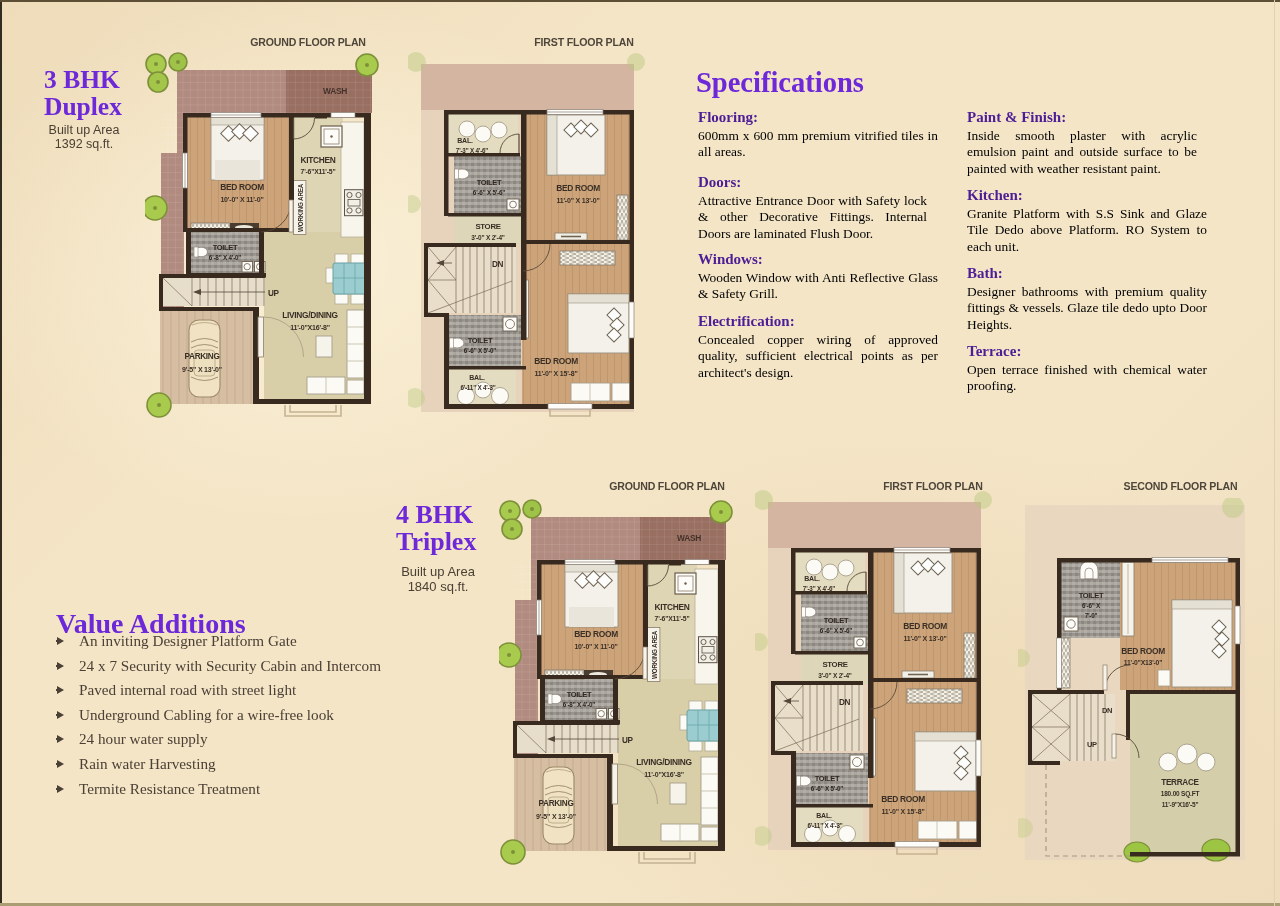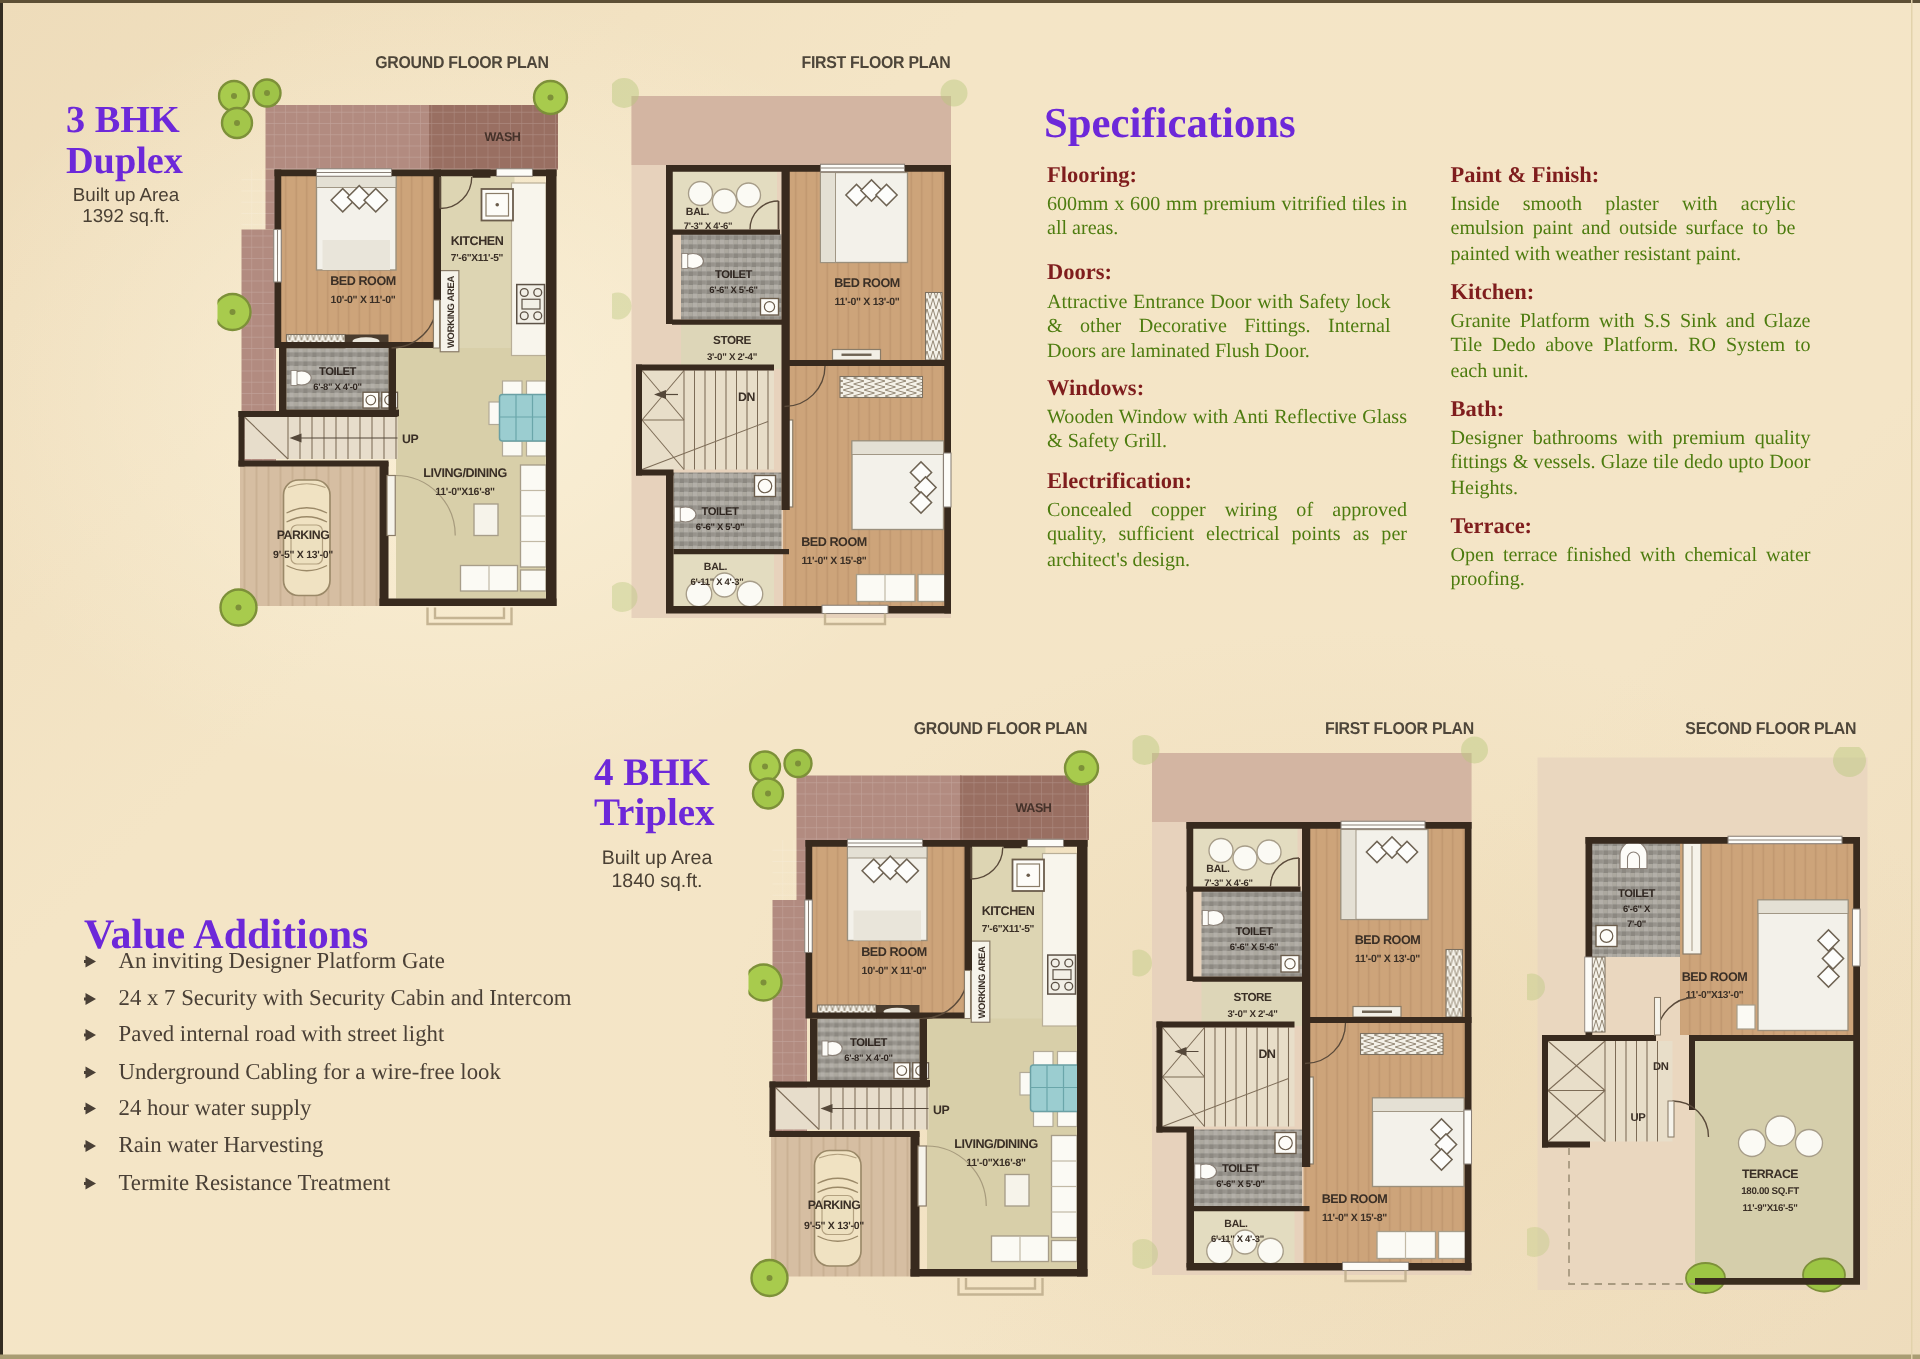--- a/index.html
+++ b/index.html
@@ -1,22 +1,22 @@
 <!DOCTYPE html>
 <html><head>
 <meta charset="utf-8">
 <style>
   html,body{margin:0;padding:0}
   .page{position:relative;width:1280px;height:906px;background:#f3e3c3;overflow:hidden;font-family:"Liberation Sans",sans-serif}
   .abs{position:absolute}
   .serif{font-family:"Liberation Serif",serif}
   .plantitle{position:absolute;font-family:"Liberation Sans",sans-serif;font-weight:bold;font-size:11.5px;color:#4e463a;letter-spacing:-0.2px;text-align:center;transform:scaleX(0.92)}
   .bigtitle{position:absolute;font-family:"Liberation Serif",serif;font-weight:bold;color:#6d28d9}
-  .spec h3{margin:0 0 2px 0;font-family:"Liberation Serif",serif;font-size:15px;font-weight:bold;color:#7f1d1d}
-  .spec p{margin:0;font-family:"Liberation Serif",serif;font-size:13.4px;line-height:16.3px;color:#4d7c0f;text-align:justify}
+  .spec h3{margin:0 0 2px 0;font-family:"Liberation Serif",serif;font-size:15px;font-weight:bold;color:#4c1d95}
+  .spec p{margin:0;font-family:"Liberation Serif",serif;font-size:13.4px;line-height:16.3px;color:#000000;text-align:justify}
   .va li{position:relative;list-style:none;padding-left:23px;margin:0}
   .va li:before{content:"";position:absolute;left:1px;top:8px;width:0;height:0;border-left:7.5px solid #4a4036;border-top:4px solid transparent;border-bottom:4px solid transparent}
   .va li:after{content:"";position:absolute;left:0px;top:11px;width:3px;height:2px;background:#4a4036}
 </style>
 </head>
 <body>
 <div class="page">
 
   <div class="abs" style="left:0;top:0;width:1280px;height:906px;background:
     radial-gradient(ellipse 500px 380px at 300px 260px, rgba(255,248,228,0.55), rgba(255,248,228,0) 70%),

